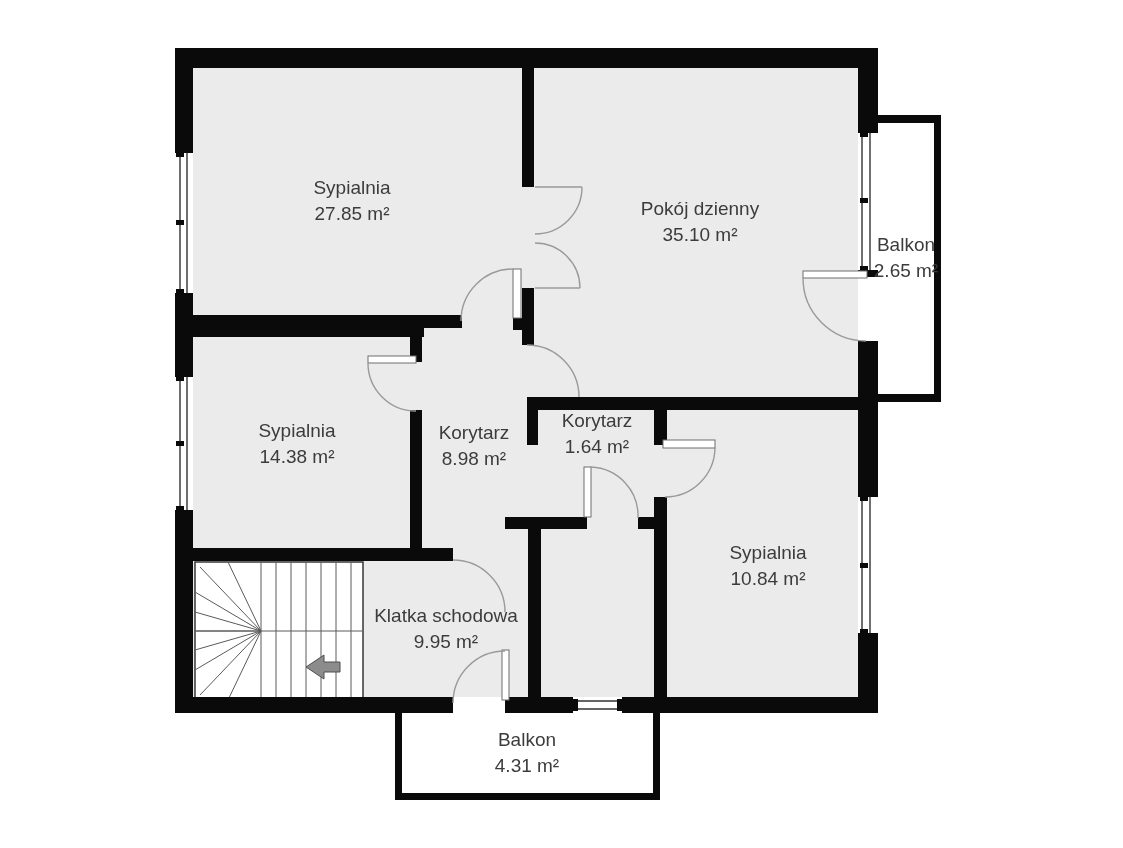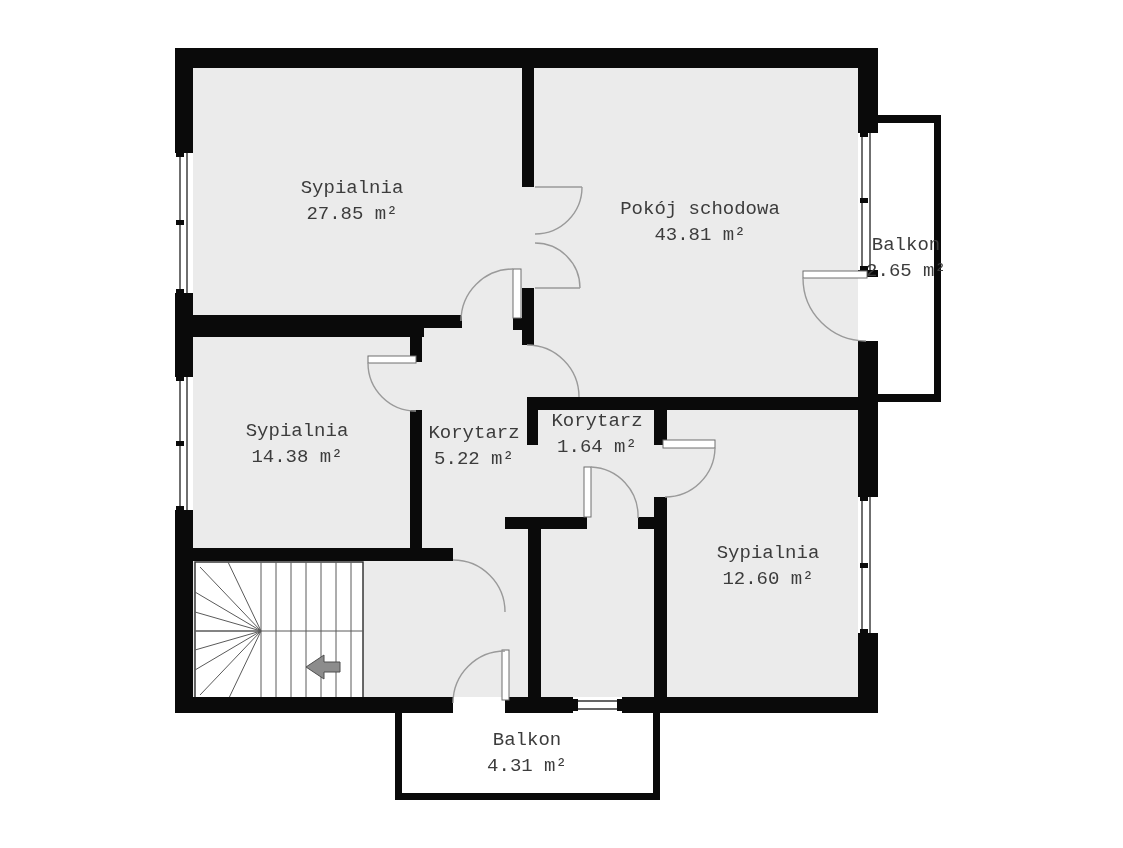--- a/index.html
+++ b/index.html
@@ -1,20 +1,20 @@
 <!DOCTYPE html>
 <html style="--background: #ffffff; --room-fill: #ebebeb; --wall: #0a0a0a; --door-arc: #9a9a9a; --window-line: #333333; --label-text: #3c3c3c; --stair-arrow: #8c8c8c;"><head>
 <meta charset="utf-8">
 <style>
   html,body{margin:0;padding:0;background:#ffffff;}
   .stage{
     position:relative;
     width:993px;height:848px;
     background:var(--background,#ffffff);
-    font-family:Liberation Mono, monospace;
+    font-family:Liberation Sans, sans-serif;
     overflow:hidden;
   }
   .plan-svg{position:absolute;left:0;top:0;width:1123px;height:848px;}
   .wall{fill:var(--wall,#0a0a0a);}
   .room-fill{fill:var(--room-fill,#ebebeb);}
   .opening{fill:var(--background,#ffffff);}
   .win-line{stroke:var(--window-line,#333333);stroke-width:1.4;fill:none;}
   .tick{fill:var(--wall,#0a0a0a);}
   .door{stroke:var(--door-arc,#9a9a9a);stroke-width:1.4;fill:none;}
   .leaf{fill:var(--background,#ffffff);stroke:#6e6e6e;stroke-width:1;}
@@ -164,41 +164,45 @@
         <path class="door" d="M803 278A63 63 0 0 0 866 341"></path>
       </g>
     </g>
   </svg>
 
   <div class="room-label" style="left:352px;top:201px">
     <div>Sypialnia</div>
     <div>27.85 m²</div>
   </div>
   <div class="room-label" style="left:700px;top:222px">
-    <div>Pokój schodowa</div>
-    <div>43.81 m²</div>
+    <div>Pokój dzienny</div>
+    <div>35.10 m²</div>
   </div>
   <div class="room-label" style="left:906px;top:258px">
     <div>Balkon</div>
     <div>2.65 m²</div>
   </div>
   <div class="room-label" style="left:297px;top:444px">
     <div>Sypialnia</div>
     <div>14.38 m²</div>
   </div>
   <div class="room-label" style="left:474px;top:446px">
     <div>Korytarz</div>
-    <div>5.22 m²</div>
+    <div>8.98 m²</div>
   </div>
   <div class="room-label" style="left:597px;top:434px">
     <div>Korytarz</div>
     <div>1.64 m²</div>
   </div>
   <div class="room-label" style="left:768px;top:566px">
     <div>Sypialnia</div>
-    <div>12.60 m²</div>
+    <div>10.84 m²</div>
+  </div>
+  <div class="room-label" style="left:446px;top:629px">
+    <div>Klatka schodowa</div>
+    <div>9.95 m²</div>
   </div>
   <div class="room-label" style="left:527px;top:753px">
     <div>Balkon</div>
     <div>4.31 m²</div>
   </div>
 
 </div>
 
 </body></html>

